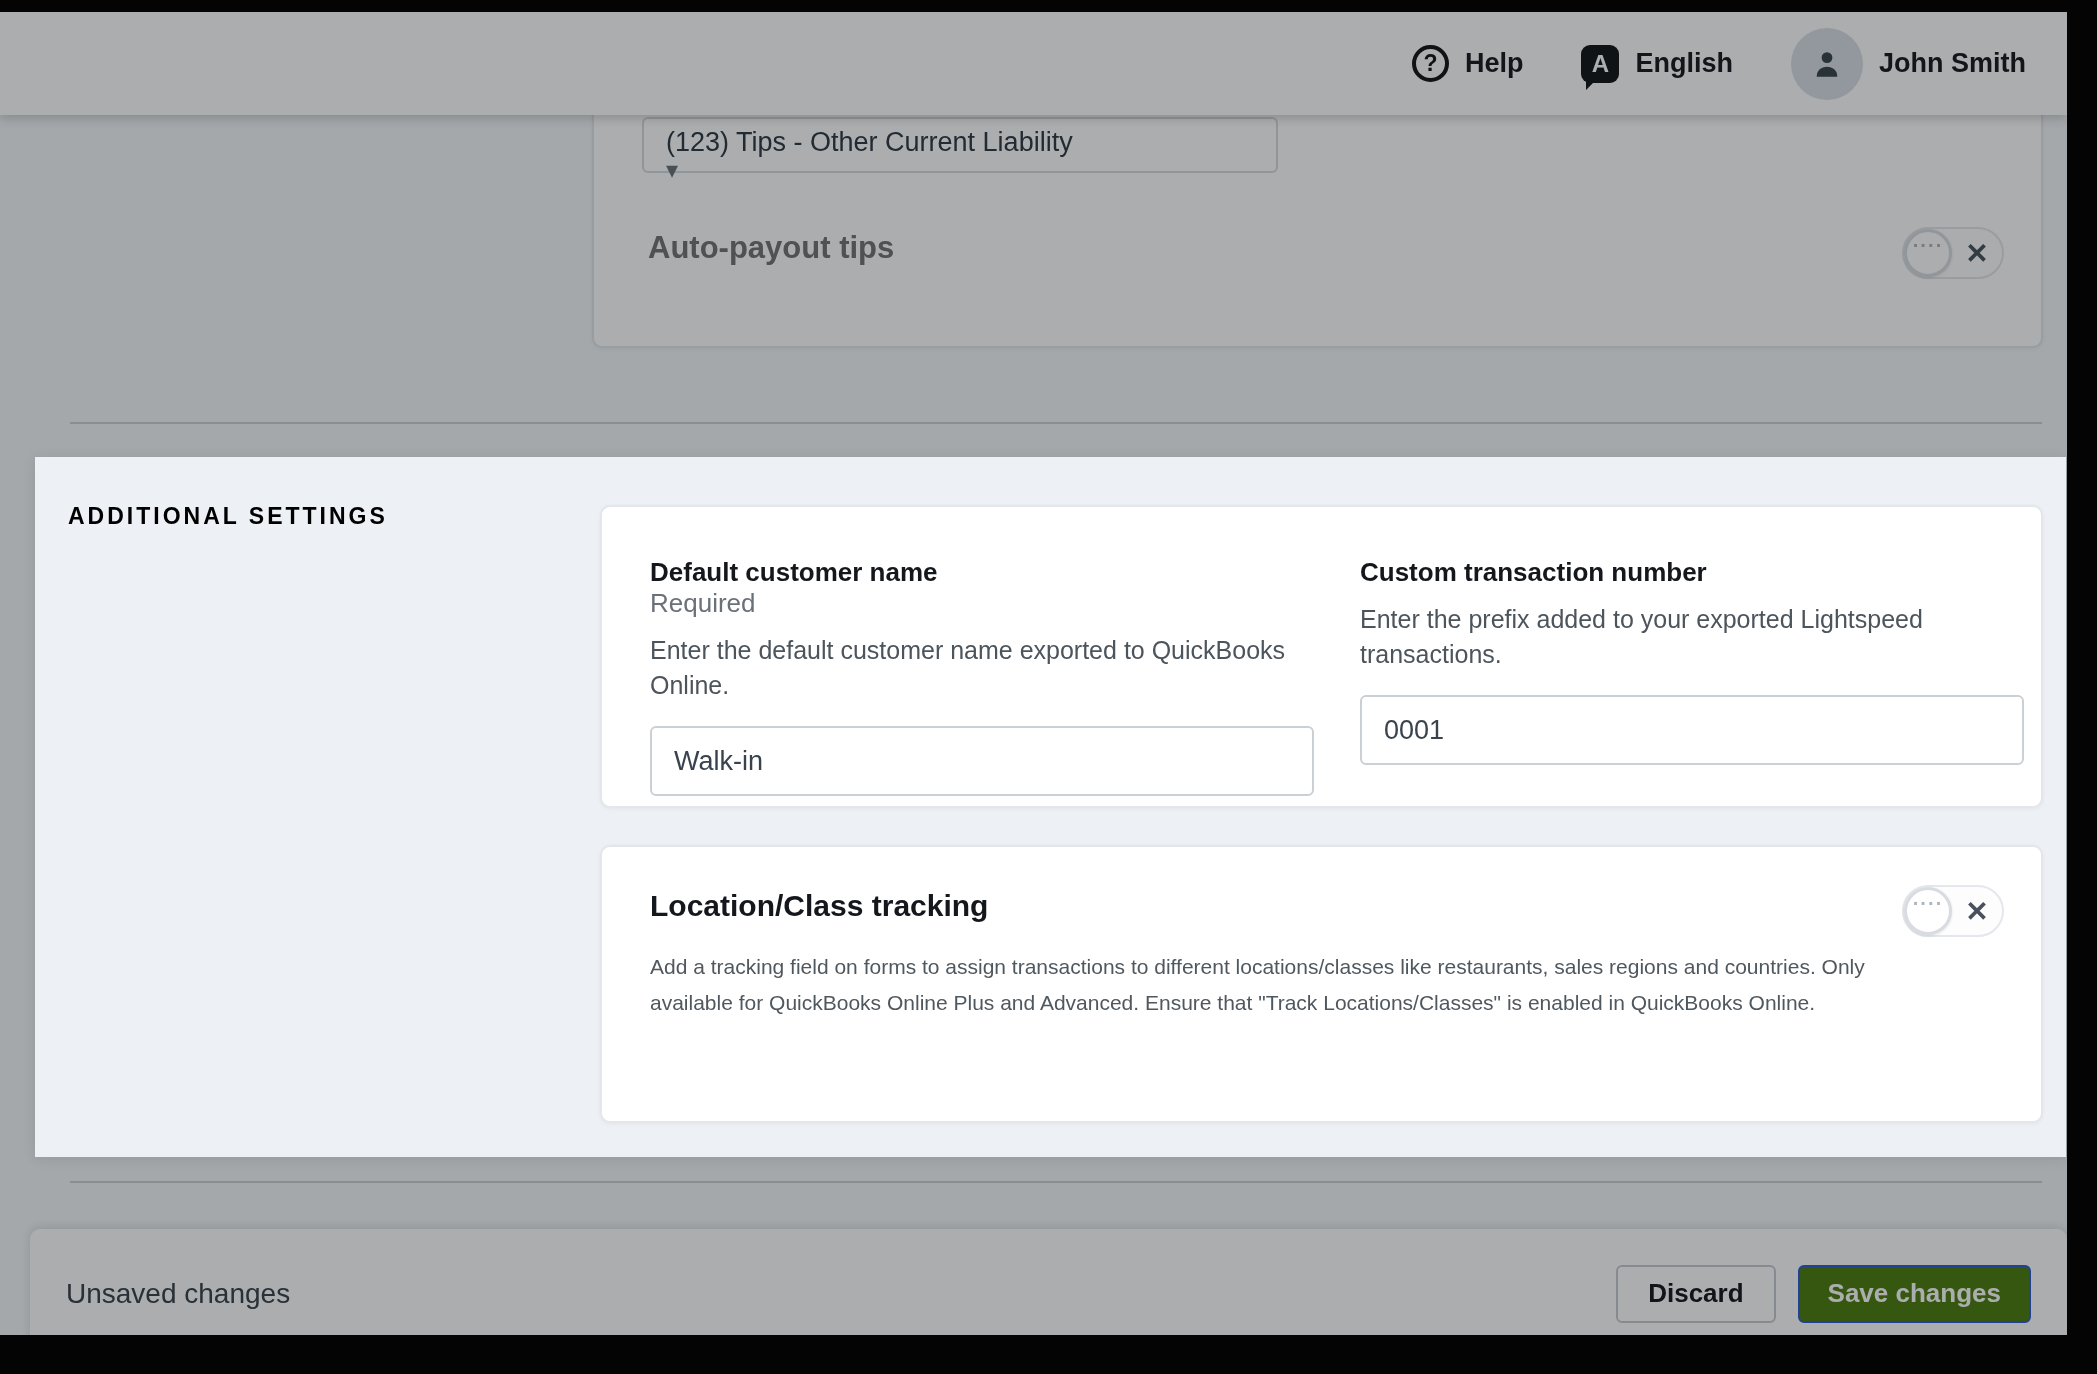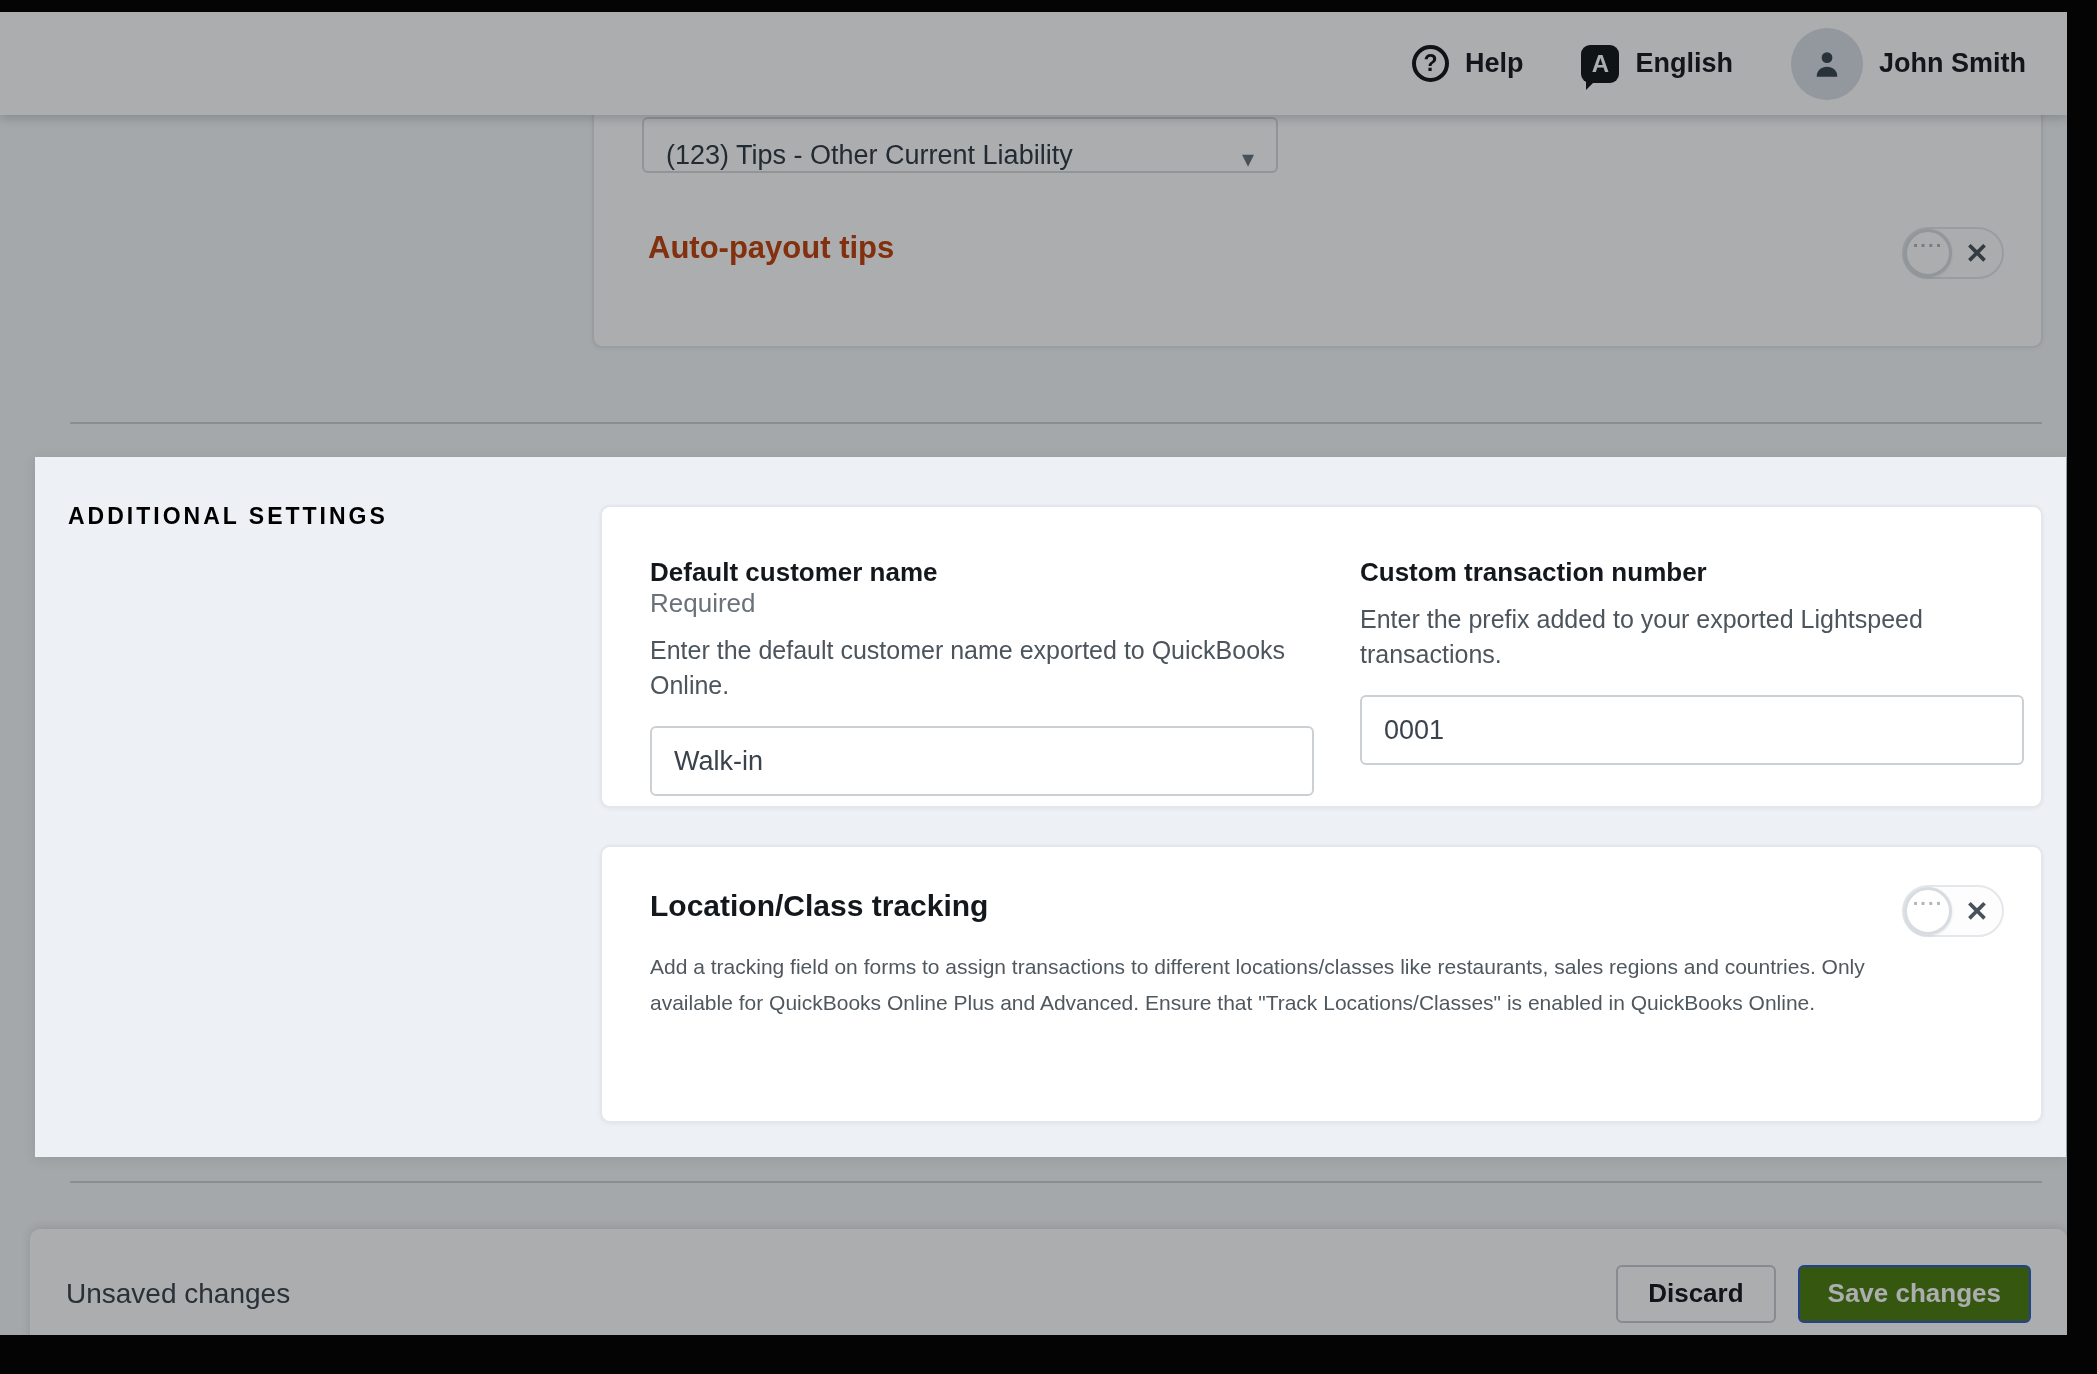--- a/index.html
+++ b/index.html
@@ -36,25 +36,25 @@
     display:flex;align-items:center;justify-content:center;
   }
   
   .card{
     position:absolute;background:#FFFFFF;border:2px solid #E3E7EB;border-radius:10px;
     box-shadow:0 1px 4px rgba(20,30,40,.05);
   }
   .card-tips{left:592px;top:113px;width:1451px;height:235px;border-top:none;border-radius:0 0 10px 10px;}
   .select{
     position:absolute;left:642px;top:117px;width:636px;height:56px;background:#FFFFFF;
-    border:2px solid #D6DADF;border-radius:6px;display:flex;align-items:flex-end;
-    justify-content:space-between;padding:0 22px;font-size:27px;color:#2F3944;z-index:2;cursor:pointer;
+    border:2px solid #D6DADF;border-radius:6px;display:flex;align-items:flex-start;
+    justify-content:space-between;padding:8px 22px;font-size:27px;color:#2F3944;z-index:2;cursor:pointer;flex-direction:column;
   }
   .caret{color:#6A737C;font-size:24px;line-height:1;}
-  .autopayout-title{position:absolute;left:648px;top:230px;font-size:31px;font-weight:700;color:#c2410c;z-index:2;}
+  .autopayout-title{position:absolute;left:648px;top:230px;font-size:31px;font-weight:700;color:#737373;z-index:2;}
   
   .toggle{
     position:absolute;width:102px;height:52px;border-radius:26px;background:#FDFDFE;
     border:2px solid #E4E7EB;display:flex;align-items:center;cursor:pointer;z-index:2;
   }
   .knob{
     width:48px;height:48px;border-radius:50%;background:#FFFFFF;border:3px solid #D8DCE1;
     display:flex;align-items:center;justify-content:center;box-shadow:0 1px 3px rgba(0,0,0,.10);
   }
   .knob-dots::after{content:"····";font-size:20px;font-weight:700;letter-spacing:1px;color:#AEB5BC;line-height:0;margin-top:-8px;display:block;}

